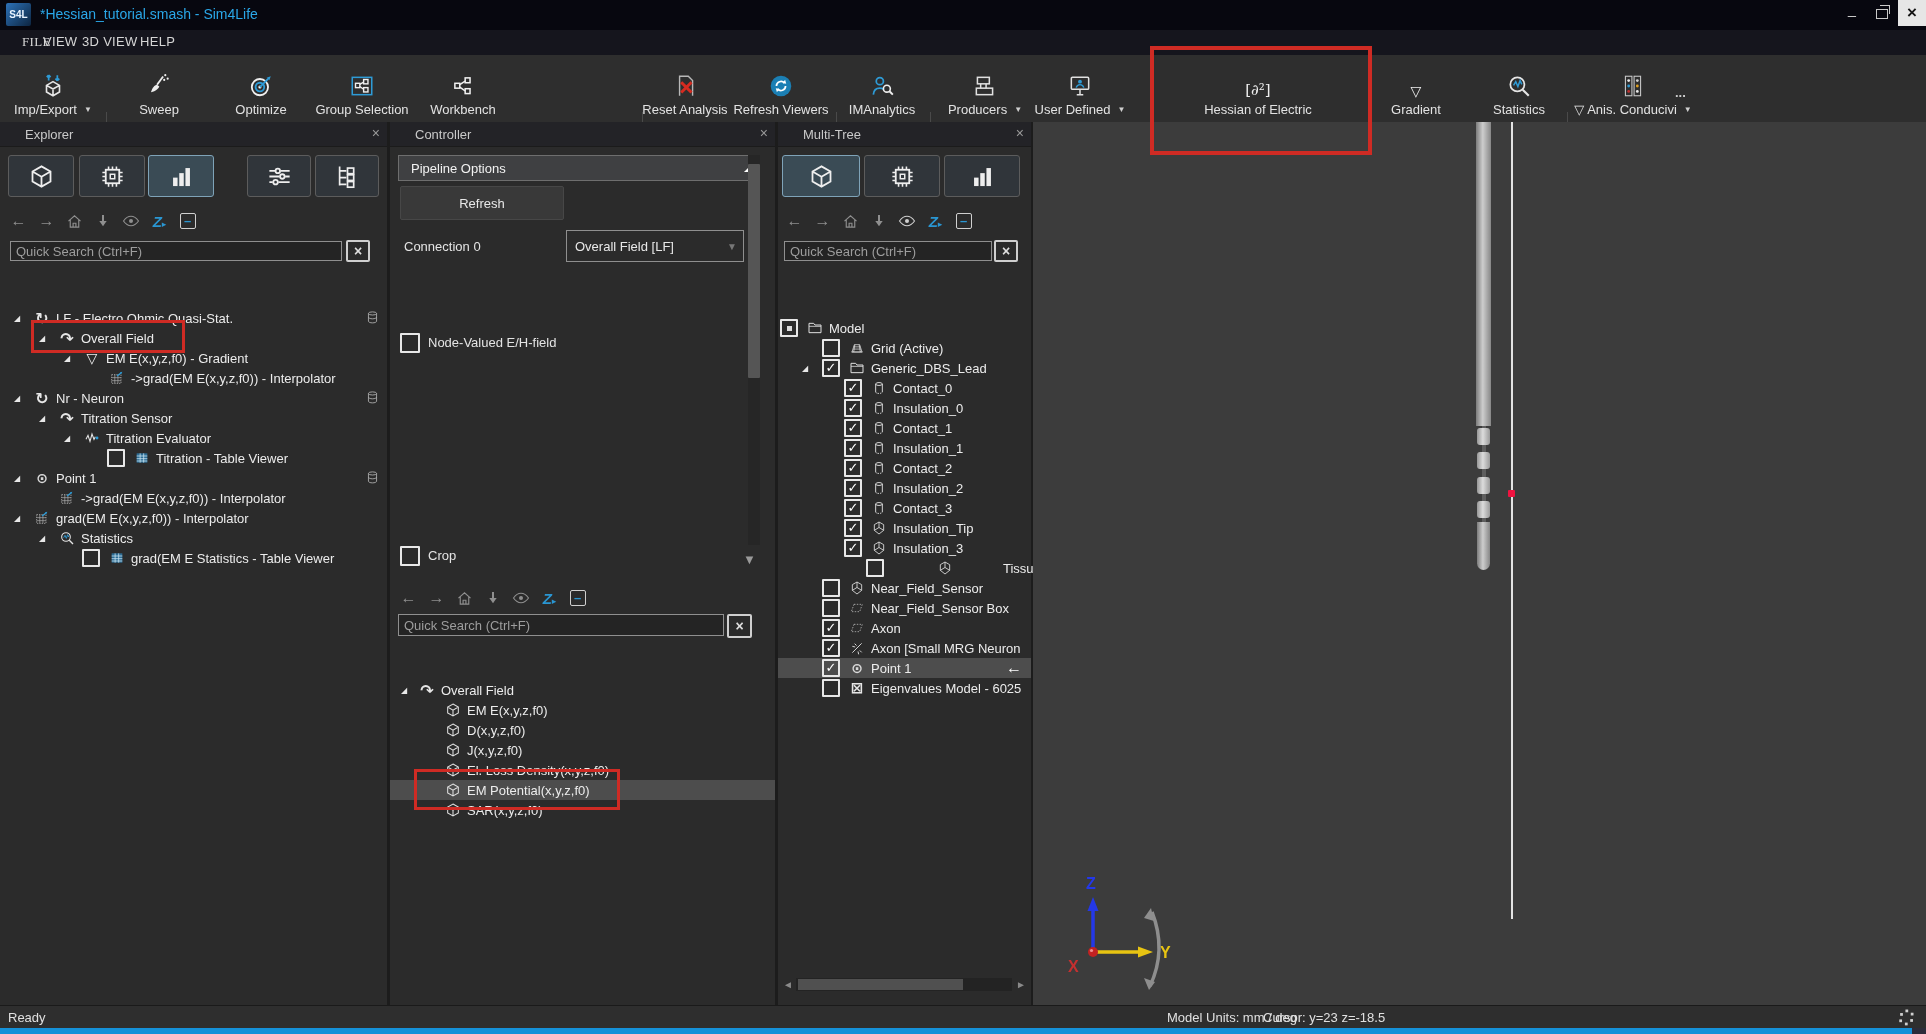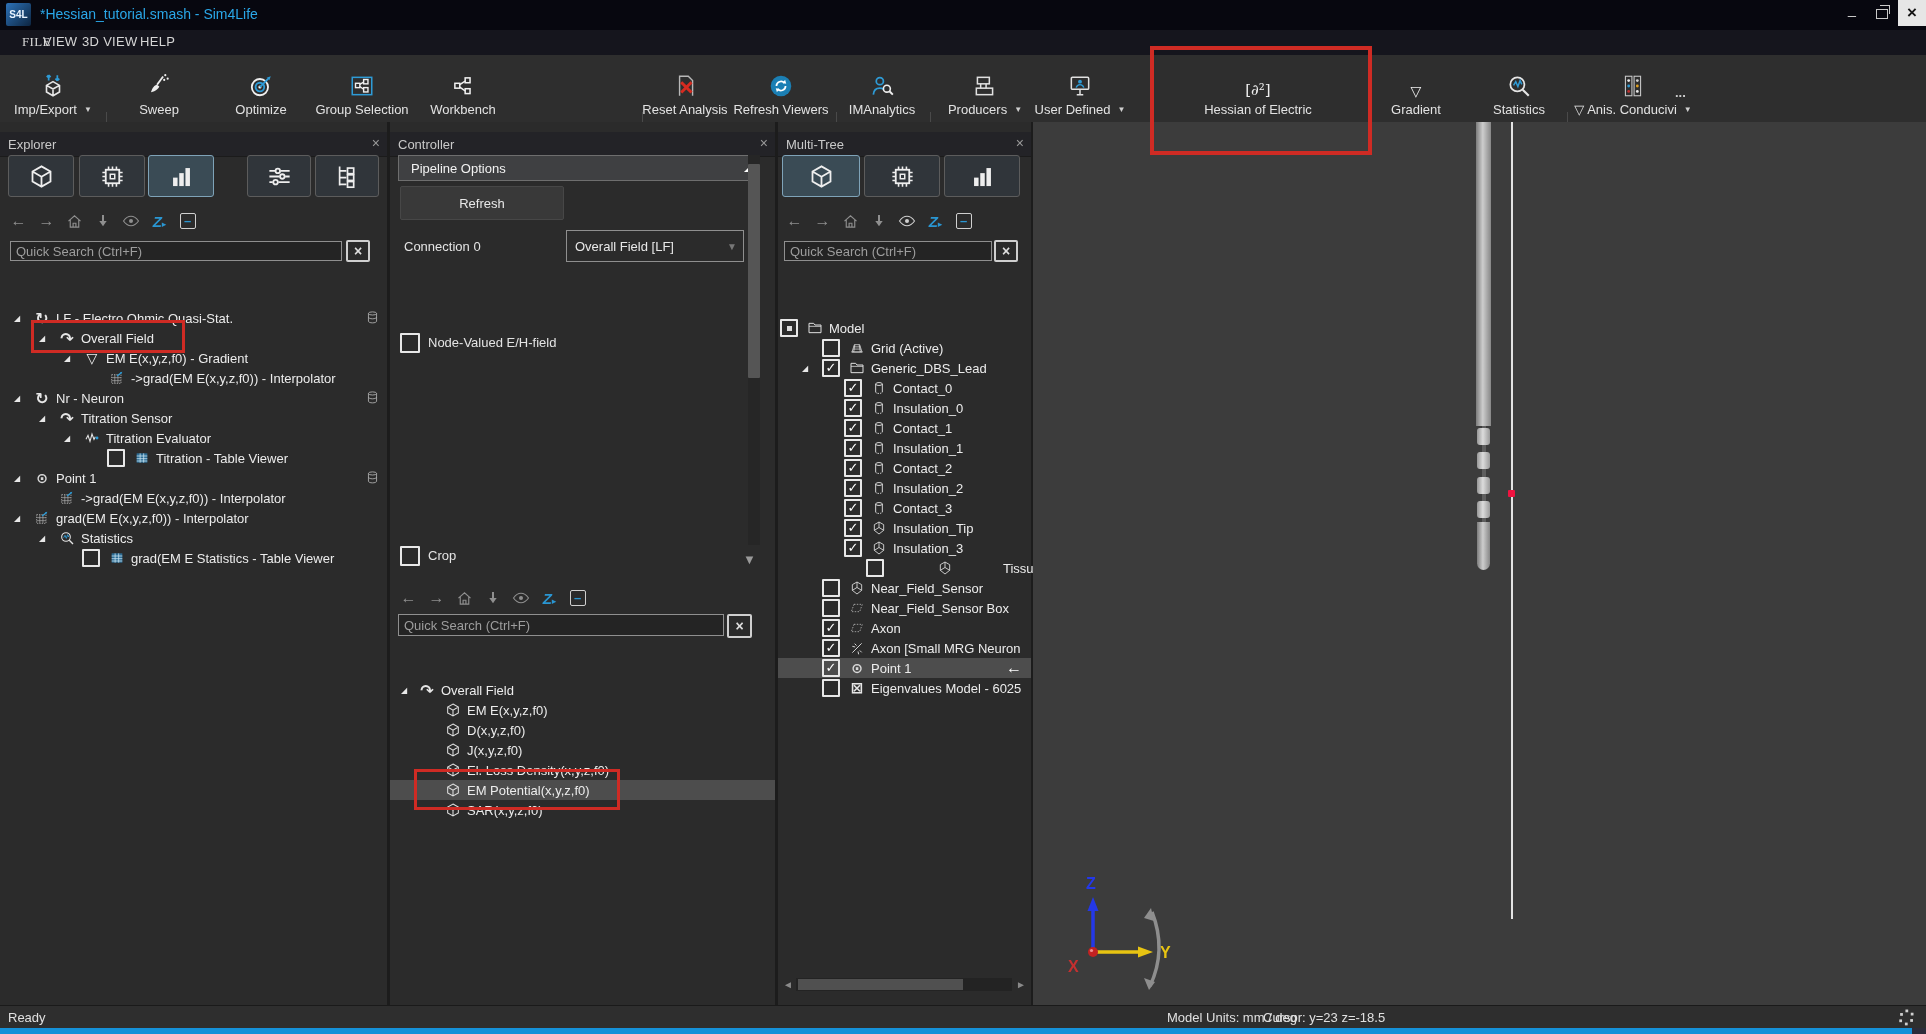--- a/index.html
+++ b/index.html
@@ -31,21 +31,21 @@
   .hessicon{font-size:15px;color:#f0f0f0;font-family:"DejaVu Serif",serif;}
   .redbox{border:4px solid #cf2b24;pointer-events:none;z-index:50;}
   .redbox3{border:3px solid #cf2b24;pointer-events:none;z-index:50;}
   
   .panel{top:122px;height:883px;background:#2b2b2b;}
   #explorer{left:0;width:387px;border-right:3px solid #1c1c1c;}
   #controller{left:390px;width:385px;border-right:3px solid #1c1c1c;}
   #multitree{left:778px;width:253px;border-right:2px solid #1c1c1c;}
   #viewport{left:1033px;width:893px;background:#3c3c3c;}
   .phead{position:absolute;left:0;top:0;right:0;height:24px;background:#232327;border-bottom:1px solid #1b1b1b;
-         color:#c9c9c9;font-size:13px;display:flex;align-items:center;padding-left:8px;margin-top:10px;}
+         color:#c9c9c9;font-size:13px;display:flex;align-items:center;padding-left:25px;}
   .pclose{position:absolute;right:7px;top:4px;color:#9a9a9a;font-size:14px;line-height:14px;}
   .pbtn{position:absolute;height:40px;border:1px solid #5c5c5c;border-radius:3px;background:#30353a;
         display:flex;align-items:center;justify-content:center;color:#eee;}
   .pbtn.active{background:#3a4b55;border-color:#7fa3b8;}
   .navrow{position:absolute;display:flex;align-items:center;gap:11px;height:22px;}
   .navic{display:inline-flex;align-items:center;justify-content:center;min-width:17px;color:#8f8f8f;font-weight:bold;font-size:16px;}
   .navic.lite{color:#cfcfcf;}
   .zic{color:#2a96d2;font-weight:bold;font-size:15px;font-style:italic;}
   .zic small{font-size:9px;}
   .mbx{display:inline-flex;width:14px;height:14px;border:1.5px solid #cfcfcf;border-radius:2px;color:#2a96d2;

